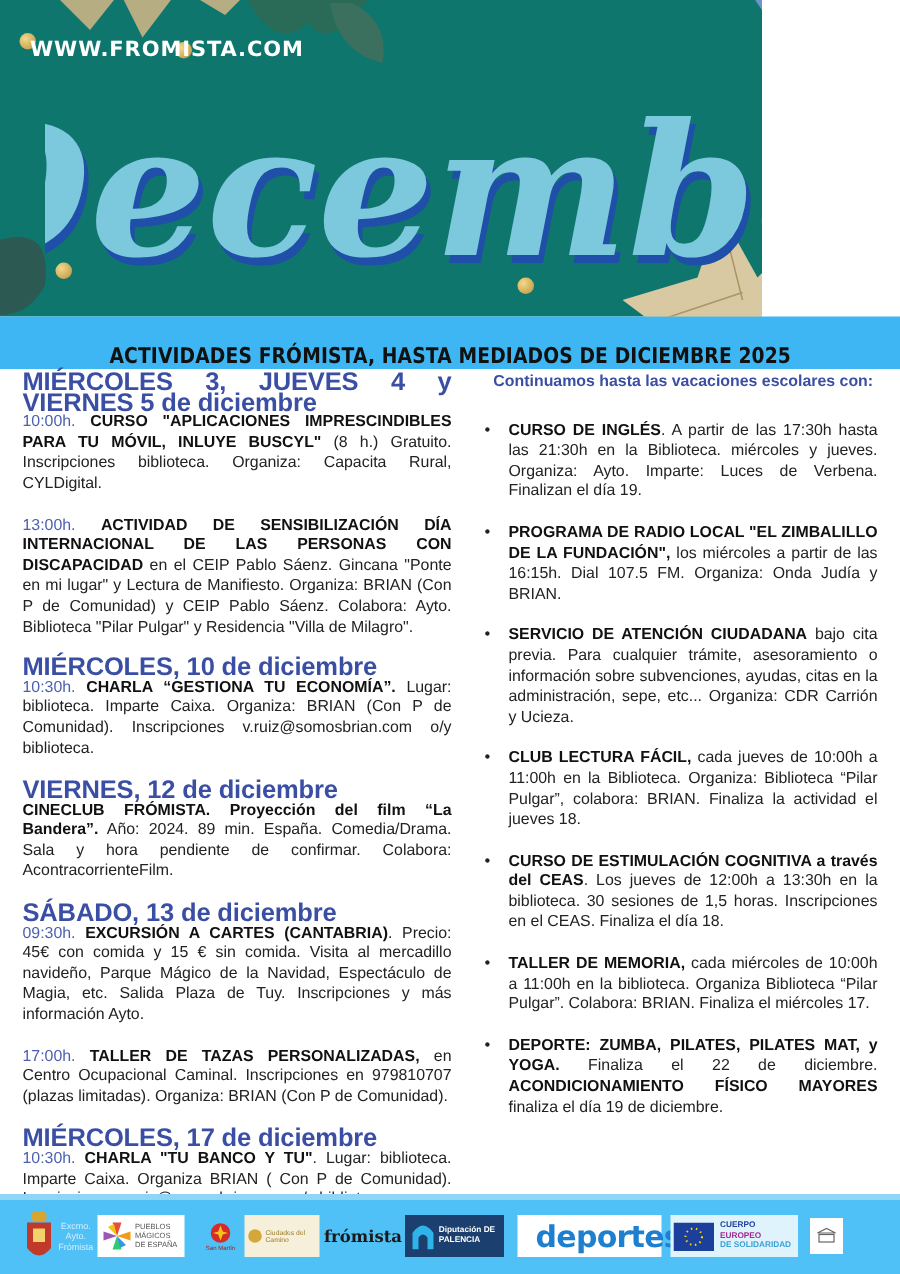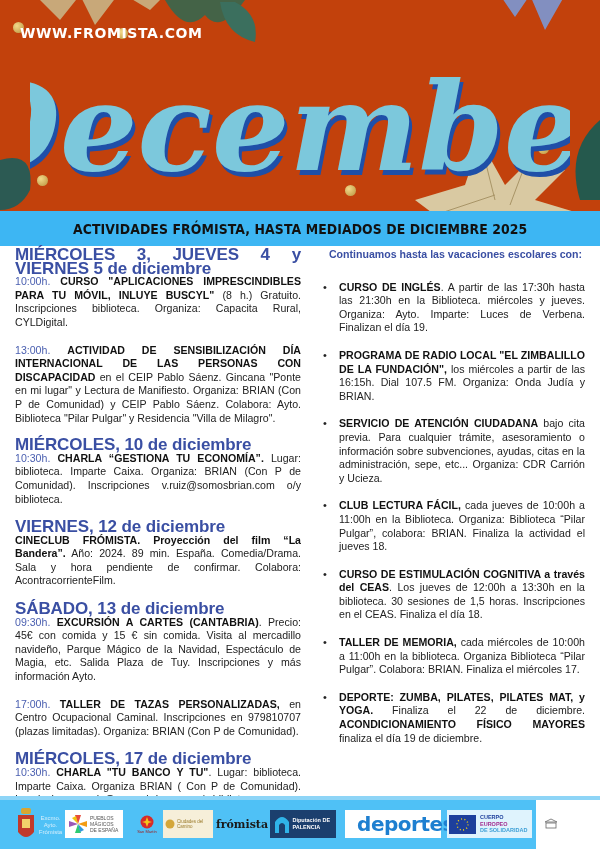--- a/index.html
+++ b/index.html
@@ -1,37 +1,37 @@
 <!DOCTYPE html>
 <html><head>
 <meta charset="utf-8">
 <style>
   html, body { margin:0; padding:0; }
   body { width:600px; height:849px; position:relative; overflow:hidden; background:#ffffff; font-family:"Liberation Sans", sans-serif; }
-  .header { position:absolute; left:0; top:0; width:600px; height:211px; background:#c2410c; overflow:hidden; }
+  .header { position:absolute; left:0; top:0; width:508px; height:211px; background:#0f766e; overflow:hidden; }
   .site-url { position:absolute; left:20px; top:25px; color:#ffffff; font-family:"DejaVu Sans", sans-serif; font-weight:bold; font-size:14px; letter-spacing:0.6px; z-index:3; }
   .hero-title { position:absolute; left:30px; top:40px; width:540px; height:170px; z-index:2; }
   .leaf { position:absolute; z-index:1; }
   .berry { position:absolute; width:11px; height:11px; border-radius:50%; background:radial-gradient(circle at 35% 35%, #f2d98a, #b8923c); z-index:1; }
-  .title-band { position:absolute; left:0; top:211px; width:600px; height:35px; background:#3db6f3; display:flex; align-items:center; justify-content:center; }
+  .title-band { position:absolute; left:0; top:211px; width:600px; height:35px; background:#3db6f3; display:flex; align-items:flex-end; justify-content:center; }
   .title-band span { font-family:"DejaVu Sans", sans-serif; font-weight:bold; font-size:14.5px; color:#111111; letter-spacing:0.1px; transform:scaleX(0.86); white-space:nowrap; }
   .col { position:absolute; top:248px; font-size:10.6px; line-height:13.6px; color:#222; text-align:justify; }
   .col-left { left:15px; width:286px; }
   .col-right { left:318px; width:267px; }
   .day { color:#3a4fa3; font-weight:bold; font-size:17px; letter-spacing:-0.1px; }
   .time { color:#4a5fb0; }
   .block { margin-bottom:14px; }
   .block p { margin:0; }
   b { color:#111; }
   .right-head { color:#3a4fa3; font-weight:bold; text-align:center; margin:0 0 19px 0; padding-left:8px; }
   ul { margin:0; padding:0; list-style:none; }
   li { position:relative; padding-left:21px; margin-bottom:14px; }
   li::before { content:"\2022"; position:absolute; left:5px; top:0; color:#222; font-size:11px; }
   .divider { position:absolute; left:0; top:796px; width:600px; height:4px; background:#8ed5f7; }
-  .footer { position:absolute; left:0; top:800px; width:536px; height:49px; background:#4fc1f6; }
+  .footer { position:absolute; left:0; top:800px; width:600px; height:49px; background:#4fc1f6; }
   .logo { position:absolute; top:10px; height:28px; display:flex; align-items:center; justify-content:center; font-size:6px; }
 </style>
 </head>
 <body>
 
 <div class="header">
 
   <svg class="leaf" style="left:20px;top:-10px" width="150" height="45" viewBox="0 0 150 45">
     <path d="M10 0 L40 30 L60 5 L75 35 L100 2 L130 20 L150 0 Z" fill="#c9b485" opacity="0.9"></path>
   </svg>

